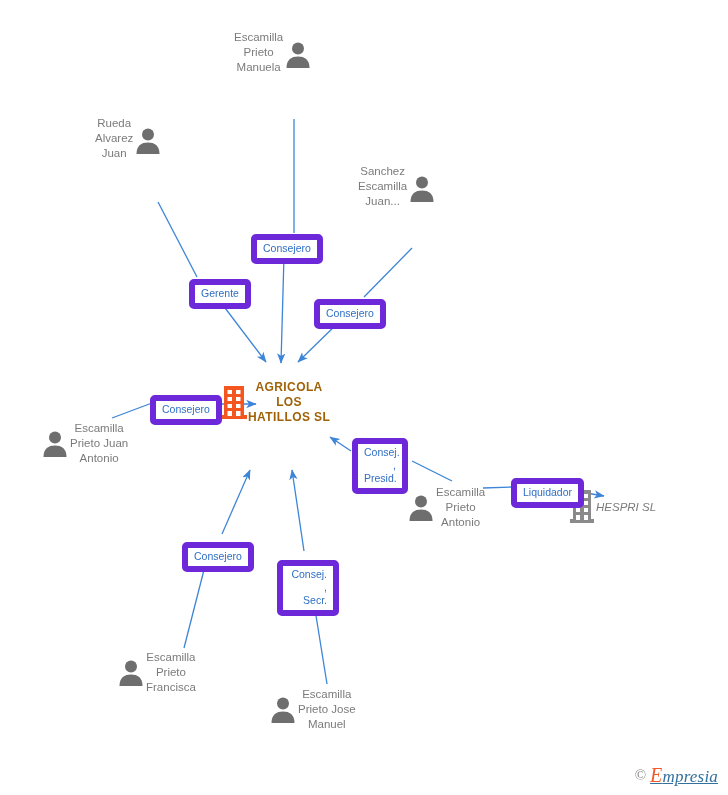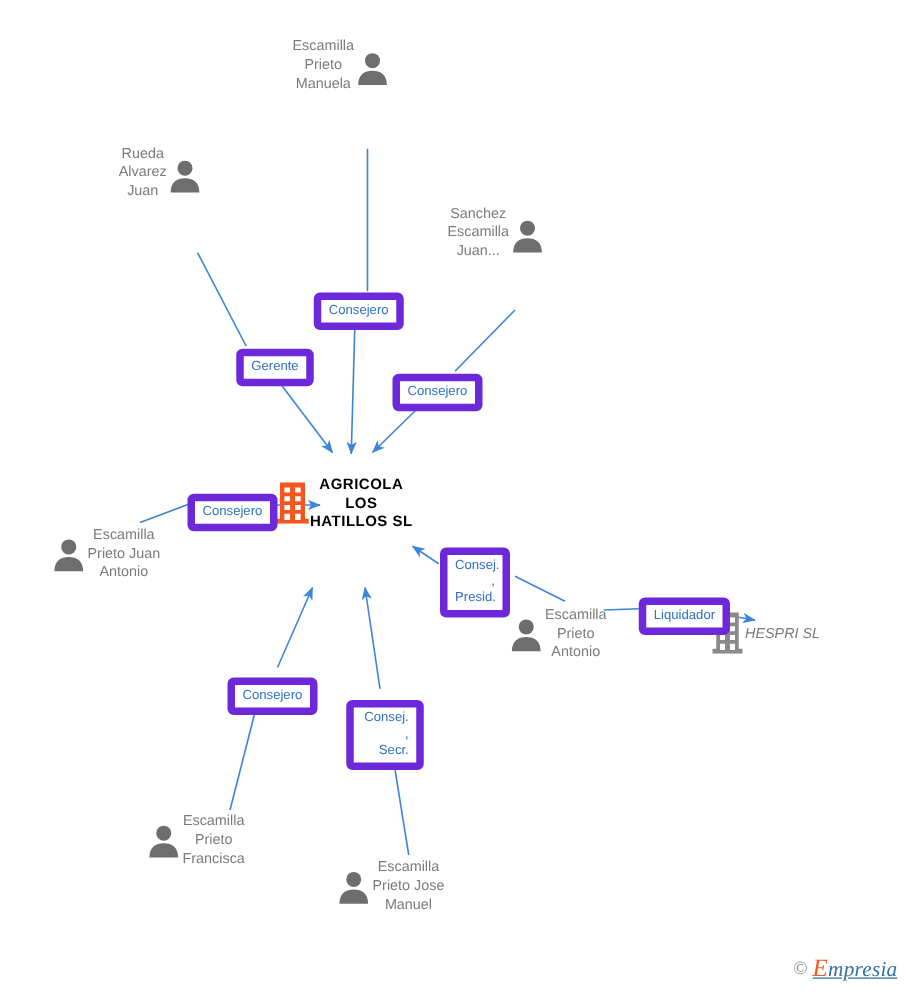--- a/index.html
+++ b/index.html
@@ -12,21 +12,21 @@
   }
   #graph{position:absolute;left:0;top:0;width:728px;height:795px;}
   .edge-layer{position:absolute;left:0;top:0;width:728px;height:795px;pointer-events:none;}
 
   .node{position:absolute;display:flex;flex-direction:row;align-items:center;width:120px;}
   .node .caption{
     font-size:11.5px;line-height:15px;color:#7b7b7b;text-align:center;
     margin-top:2px;white-space:pre-line;
   }
   .node.company .caption{
-    color:#000000;font-weight:bold;font-size:12px;letter-spacing:.4px;line-height:15px;
+    color:#a16207;font-weight:bold;font-size:12px;letter-spacing:.4px;line-height:15px;
   }
   .node.company.secondary .caption{
     color:#7b7b7b;font-weight:normal;letter-spacing:0;font-size:11.5px;font-style:italic;
   }
 
   .person-ico{width:30px;height:30px;display:block;}
   .bld-ico{width:28px;height:34px;display:block;}
 
   .rel{
     position:absolute;

